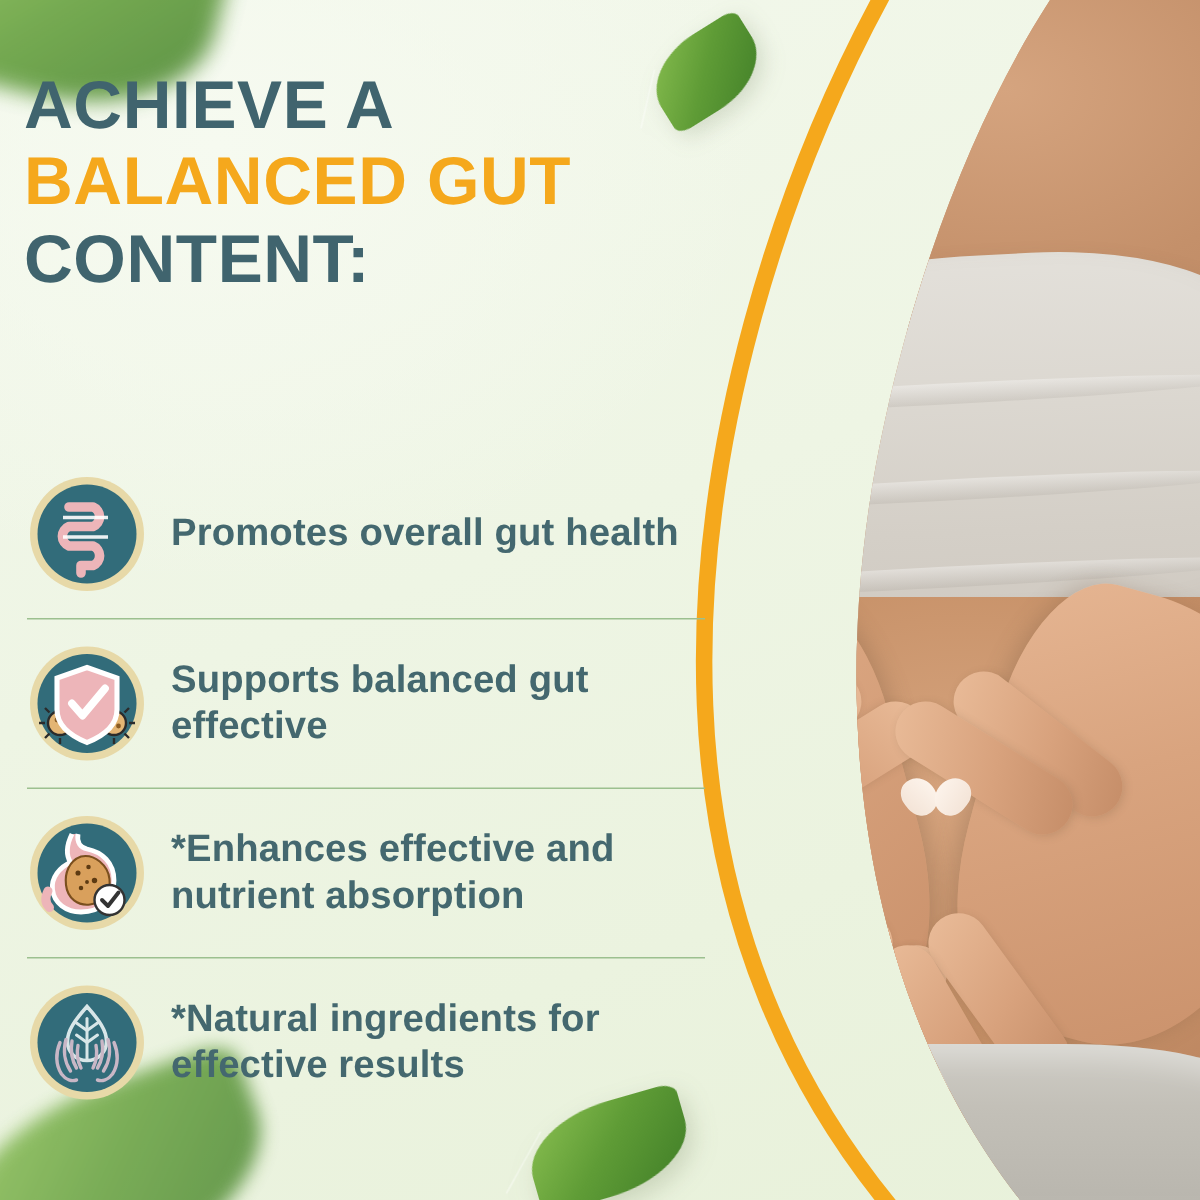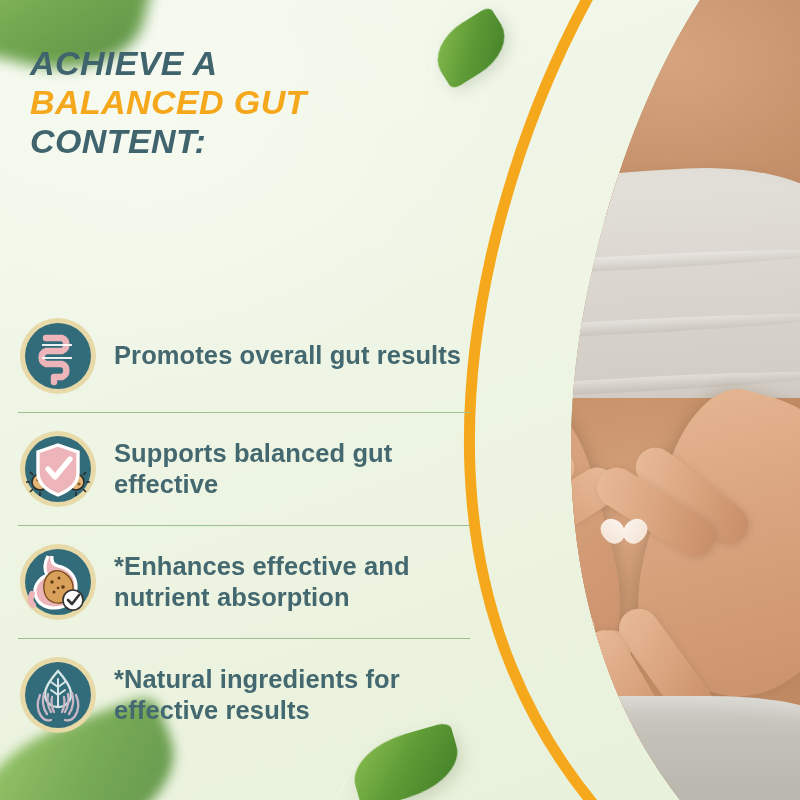--- a/index.html
+++ b/index.html
@@ -34,25 +34,24 @@
 
   #leaf-topleft{left:-46px;top:-52px;width:190px;height:120px;transform:rotate(14deg);}
   #leaf-topcenter{left:433px;top:22px;width:76px;height:52px;transform:rotate(-32deg);
                   filter:drop-shadow(2px 6px 7px rgba(90,110,70,.20));}
   #leaf-bottom{left:352px;top:735px;width:108px;height:62px;transform:rotate(-16deg);
                filter:drop-shadow(3px 7px 8px rgba(90,110,70,.22));}
   #leaf-bottomleft{left:-34px;top:726px;width:215px;height:120px;transform:rotate(-20deg);}
 
   
   #headline{
-    position:absolute;left:30px;top:44px;width:470px;
-    font-size:34px;line-height:1.14;font-weight:700;
+    position:absolute;left:16px;top:44px;width:470px;
+    font-size:45px;line-height:1.14;font-weight:700;
     letter-spacing:.4px;text-transform:uppercase;
     color:#40646e;
-    font-style:italic;
   }
   #headline .hl-line{display:block;white-space:nowrap;}
   #headline .accent{color:#f5a81c;}
 
   
   #benefits{
     position:absolute;left:18px;top:300px;width:452px;
   }
   .benefit-row{
     display:flex;align-items:center;
@@ -221,21 +220,21 @@
           <circle cx="40" cy="40" r="33" fill="#326C7A"></circle>
           <g stroke="#ffffff" stroke-width="3.6" fill="none" stroke-linecap="round" stroke-linejoin="round">
             <path d="M28 22 h16 a7 7 0 0 1 0 13 h-16 a7 7 0 0 0 0 13 h16 a7 7 0 0 1 0 13 h-8 v5"></path>
           </g>
           <g stroke="#EDB5B9" stroke-width="6.4" fill="none" stroke-linecap="round" stroke-linejoin="round">
             <path d="M28 22 h16 a7 7 0 0 1 0 13 h-16 a7 7 0 0 0 0 13 h16 a7 7 0 0 1 0 13 h-8 v5"></path>
           </g>
           <path d="M24 29 h30 M24 42 h30" stroke="#ffffff" stroke-width="2.2" fill="none" opacity=".9"></path>
         </svg>
       </div>
-      <div class="benefit-text">Promotes overall gut results</div>
+      <div class="benefit-text">Promotes overall gut health</div>
     </div>
 
     <div class="benefit-row">
       <div class="benefit-icon">
         <svg viewBox="0 0 80 80">
           <circle cx="40" cy="40" r="38" fill="#E7D9A8"></circle>
           <circle cx="40" cy="40" r="33" fill="#326C7A"></circle>
           <g>
             <circle cx="22" cy="53" r="8" fill="#E3B574" stroke="#2b2b2b" stroke-width="1.6"></circle>
             <g stroke="#2b2b2b" stroke-width="1.6">

